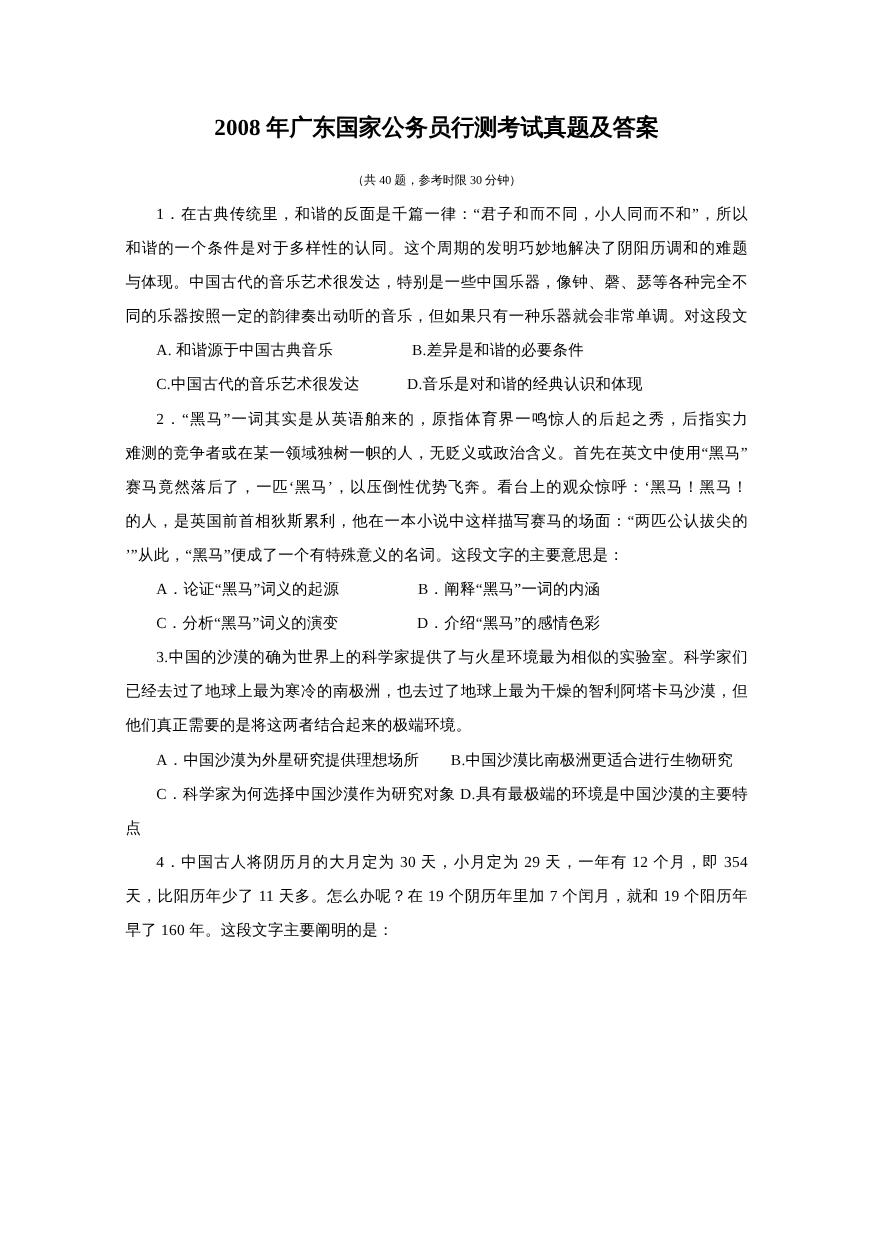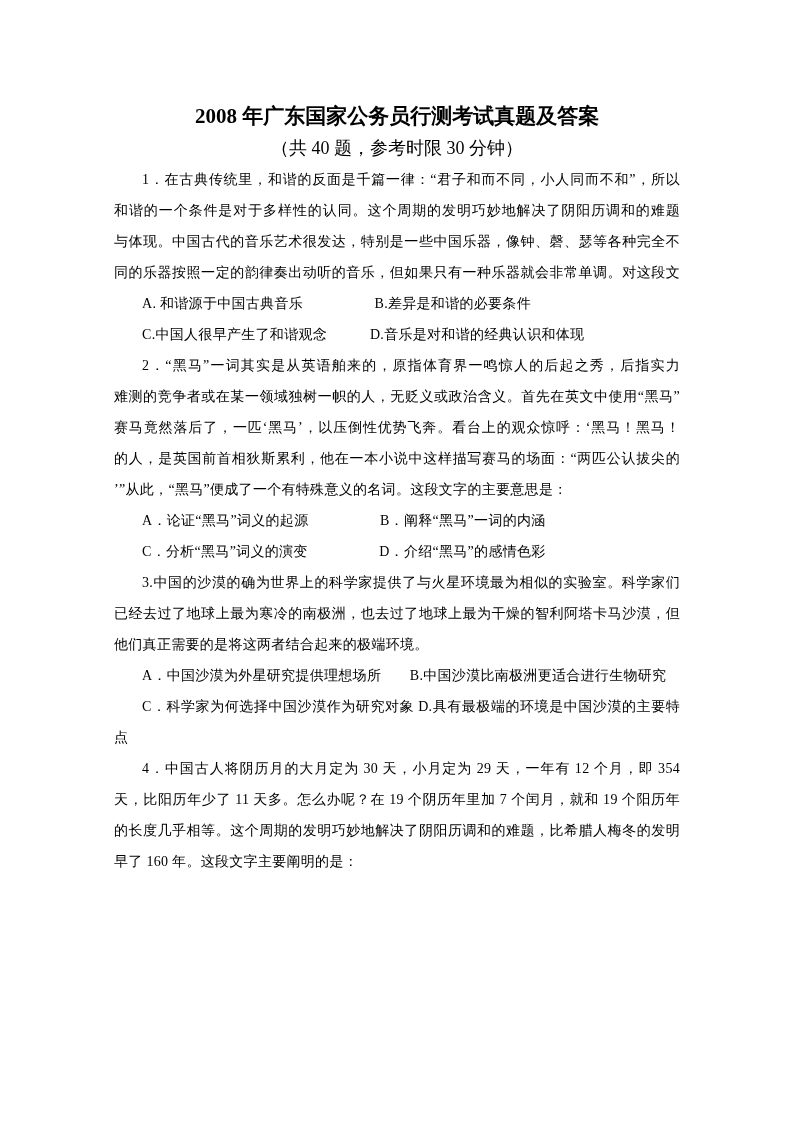--- a/index.html
+++ b/index.html
@@ -29,22 +29,23 @@
   }
   .sec-heading {
     margin-top: 34px;
     text-align: center;
     font-size: 16px;
     font-weight: bold;
     line-height: 31px;
   }
   .sec-note {
     text-align: center;
-    font-size: 18px;
+    font-size: 11px;
     line-height: 31px;
+    margin-top: 16px;
   }
   .prompt {
     font-size: 14.5px;
     font-weight: bold;
     line-height: 31px;
     text-indent: 2em;
   }
   .line {
     font-size: 14px;
     line-height: 31px;
@@ -71,21 +72,21 @@
 
     <div class="sec-note">（共 40 题，参考时限 30 分钟）</div>
 
 
     <div>
       <div class="line j indent">1．在古典传统里，和谐的反面是千篇一律：“君子和而不同，小人同而不和”，所以</div>
       <div class="line j">和谐的一个条件是对于多样性的认同。这个周期的发明巧妙地解决了阴阳历调和的难题</div>
       <div class="line j">与体现。中国古代的音乐艺术很发达，特别是一些中国乐器，像钟、磬、瑟等各种完全不</div>
       <div class="line j">同的乐器按照一定的韵律奏出动听的音乐，但如果只有一种乐器就会非常单调。对这段文</div>
       <div class="line indent">A. 和谐源于中国古典音乐　　　　　B.差异是和谐的必要条件</div>
-      <div class="line indent">C.中国人很早产生了和谐观念　　　D.音乐是对和谐的经典认识和体现</div>
+      <div class="line indent">C.中国古代的音乐艺术很发达　　　D.音乐是对和谐的经典认识和体现</div>
     </div>
 
     <div>
       <div class="line j indent">2．“黑马”一词其实是从英语舶来的，原指体育界一鸣惊人的后起之秀，后指实力</div>
       <div class="line j">难测的竞争者或在某一领域独树一帜的人，无贬义或政治含义。首先在英文中使用“黑马”</div>
       <div class="line j">赛马竟然落后了，一匹‘黑马’，以压倒性优势飞奔。看台上的观众惊呼：‘黑马！黑马！</div>
       <div class="line j">的人，是英国前首相狄斯累利，他在一本小说中这样描写赛马的场面：“两匹公认拔尖的</div>
       <div class="line">’”从此，“黑马”便成了一个有特殊意义的名词。这段文字的主要意思是：</div>
       <div class="line indent">A．论证“黑马”词义的起源　　　　　B．阐释“黑马”一词的内涵</div>
       <div class="line indent">C．分析“黑马”词义的演变　　　　　D．介绍“黑马”的感情色彩</div>
@@ -96,18 +97,17 @@
       <div class="line j">已经去过了地球上最为寒冷的南极洲，也去过了地球上最为干燥的智利阿塔卡马沙漠，但</div>
       <div class="line">他们真正需要的是将这两者结合起来的极端环境。</div>
       <div class="line indent">A．中国沙漠为外星研究提供理想场所　　B.中国沙漠比南极洲更适合进行生物研究</div>
       <div class="line j indent">C．科学家为何选择中国沙漠作为研究对象 D.具有最极端的环境是中国沙漠的主要特</div>
       <div class="line">点</div>
     </div>
 
     <div>
       <div class="line j indent">4．中国古人将阴历月的大月定为 30 天，小月定为 29 天，一年有 12 个月，即 354</div>
       <div class="line j">天，比阳历年少了 11 天多。怎么办呢？在 19 个阴历年里加 7 个闰月，就和 19 个阳历年</div>
-      <div class="line j">的长度几乎相等。这个周期的发明巧妙地解决了阴阳历调和的难题，比希腊人梅冬的发明</div>
       <div class="line">早了 160 年。这段文字主要阐明的是：</div>
     </div>
 
   </div>
 </div>
 
 </body></html>

